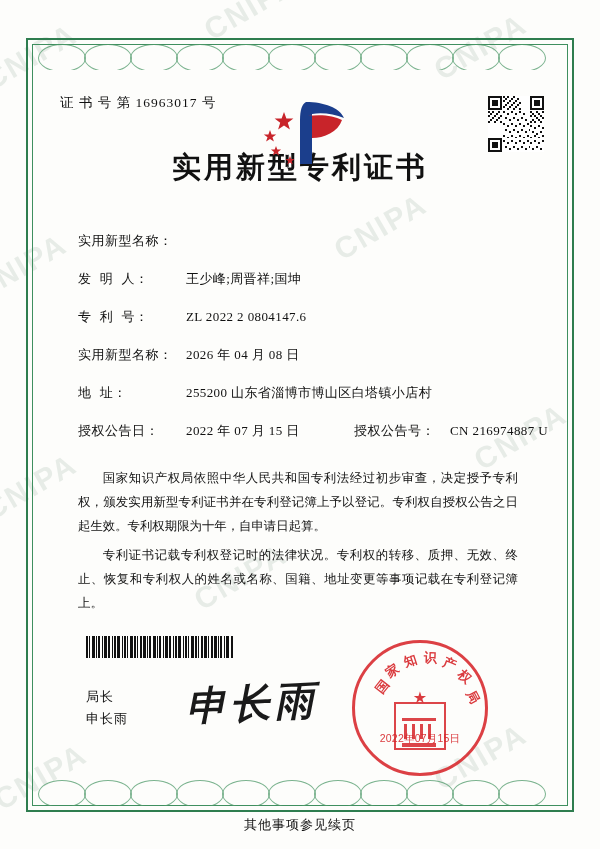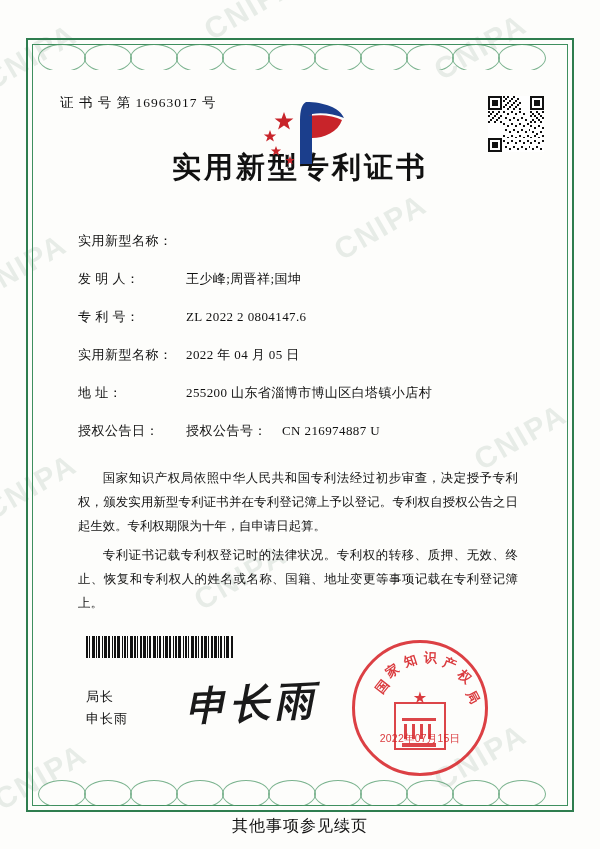--- a/index.html
+++ b/index.html
@@ -150,20 +150,21 @@
     align-items: baseline;
     margin-bottom: 20px;
     font-size: 13px;
     color: #111;
   }
   .field-label {
     width: 108px;
     flex: none;
     letter-spacing: 0.5px;
     white-space: nowrap;
+    font-family: Liberation Mono, monospace;
   }
   .field-value {
     flex: 1;
     letter-spacing: 0.4px;
   }
   .field-row.dual .field-value { flex: none; width: 168px; }
   .field-label2 {
     width: 96px;
     flex: none;
     letter-spacing: .5px;
@@ -284,21 +285,21 @@
     font-size: 12px;
     color: #111;
     z-index: 6;
     letter-spacing: .5px;
   }
   .footnote {
     position: absolute;
     left: 0; top: 816px;
     width: 600px;
     text-align: center;
-    font-size: 16px;
+    font-size: 13px;
     color: #111;
     z-index: 6;
     letter-spacing: 1px;
   }
 </style>
 </head>
 <body>
 
 <div class="page">
 
@@ -516,31 +517,32 @@
         <span class="field-value">王少峰;周晋祥;国坤</span>
       </div>
 
       <div class="field-row">
         <span class="field-label">专 利 号：</span>
         <span class="field-value">ZL 2022 2 0804147.6</span>
       </div>
 
       <div class="field-row">
         <span class="field-label">实用新型名称：</span>
-        <span class="field-value">2022 年 04 月 05 日</span>
+        <span class="field-value">2026 年 04 月 08 日</span>
       </div>
 
 
       <div class="field-row">
         <span class="field-label">地 址：</span>
         <span class="field-value">255200 山东省淄博市博山区白塔镇小店村</span>
       </div>
 
       <div class="field-row dual">
         <span class="field-label">授权公告日：</span>
+        <span class="field-value">2022 年 07 月 15 日</span>
         <span class="field-label2">授权公告号：</span>
         <span class="field-value">CN 216974887 U</span>
       </div>
 
     </div>
 
     <div class="paragraphs">
       <p>国家知识产权局依照中华人民共和国专利法经过初步审查，决定授予专利权，颁发实用新型专利证书并在专利登记簿上予以登记。专利权自授权公告之日起生效。专利权期限为十年，自申请日起算。</p>
       <p>专利证书记载专利权登记时的法律状况。专利权的转移、质押、无效、终止、恢复和专利权人的姓名或名称、国籍、地址变更等事项记载在专利登记簿上。</p>
     </div>

